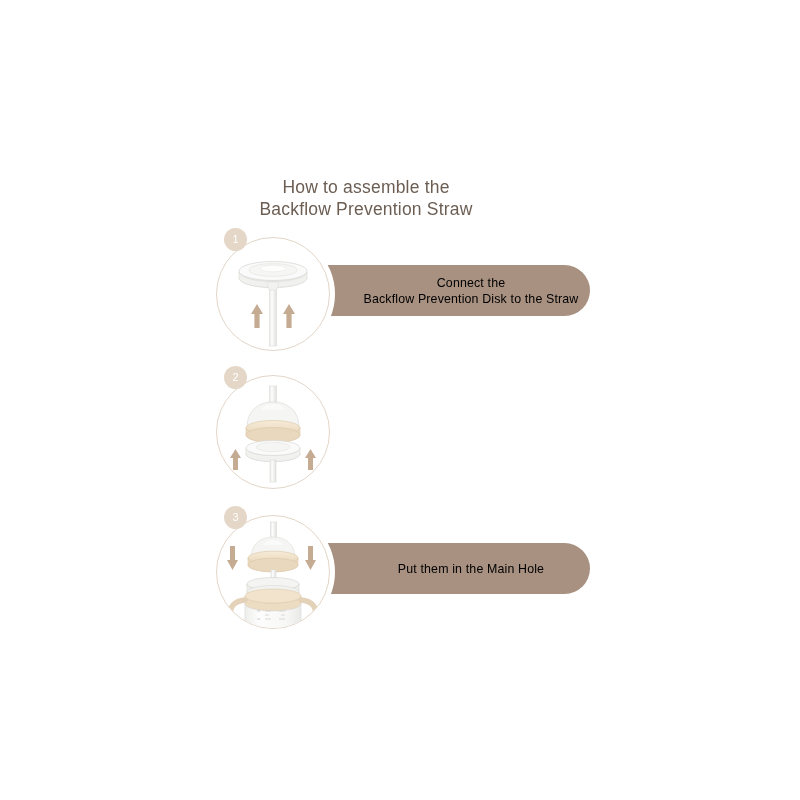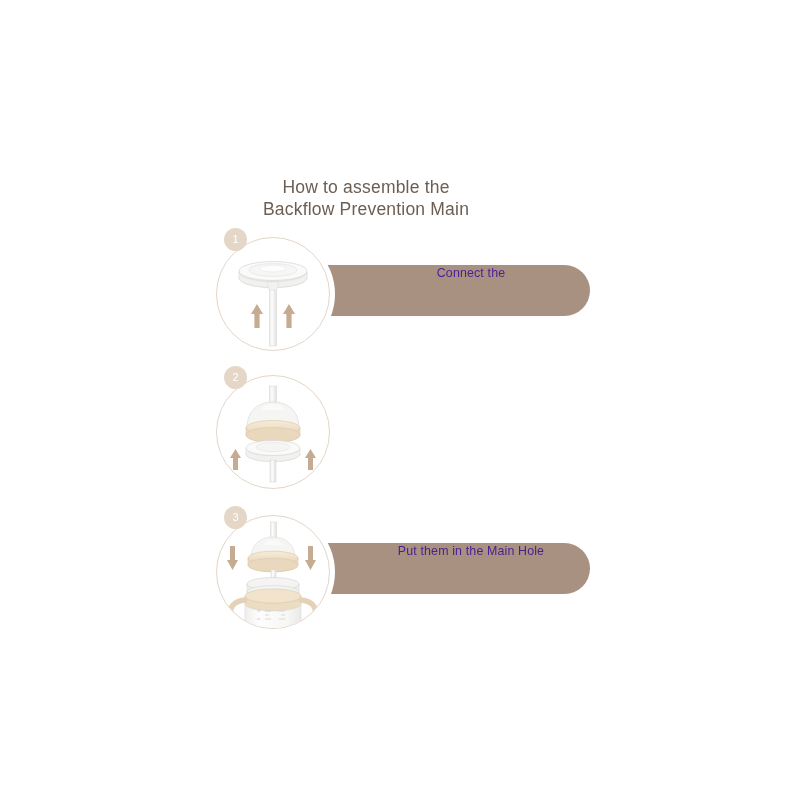--- a/index.html
+++ b/index.html
@@ -49,23 +49,23 @@
 
   
   .banner {
     position: absolute;
     left: 300px;
     top: 37px;
     width: 290px;
     height: 51px;
     background: #a89181;
     border-radius: 26px;
-    color: #4c1d95;
+    color: #000000;
     display: flex;
-    align-items: flex-start;
+    align-items: center;
     justify-content: center;
     text-align: center;
     font-size: 12.4px;
     line-height: 16px;
     letter-spacing: 0.15px;
   }
   .banner-inner {
     padding-left: 52px;
     display: block;
   }
@@ -103,28 +103,29 @@
     letter-spacing: 0;
   }
 </style>
 </head>
 <body>
 
 <div id="canvas">
 
   <div class="title-block">
     <span class="title-line">How to assemble the</span>
-    <span class="title-line">Backflow Prevention Main</span>
+    <span class="title-line">Backflow Prevention Straw</span>
   </div>
 
   <div class="step" id="step-1">
 
     <div class="banner">
       <span class="banner-inner">
         <span class="banner-line">Connect the</span>
+        <span class="banner-line">Backflow Prevention Disk to the Straw</span>
       </span>
     </div>
 
     <div class="photo-circle">
       <svg width="112" height="112" viewBox="0 0 112 112" xmlns="http://www.w3.org/2000/svg">
         <defs>
           <linearGradient id="plasticG1" x1="0" y1="0" x2="0" y2="1">
             <stop offset="0%" stop-color="#ffffff"></stop>
             <stop offset="45%" stop-color="#f4f4f3"></stop>
             <stop offset="100%" stop-color="#e6e6e4"></stop>

